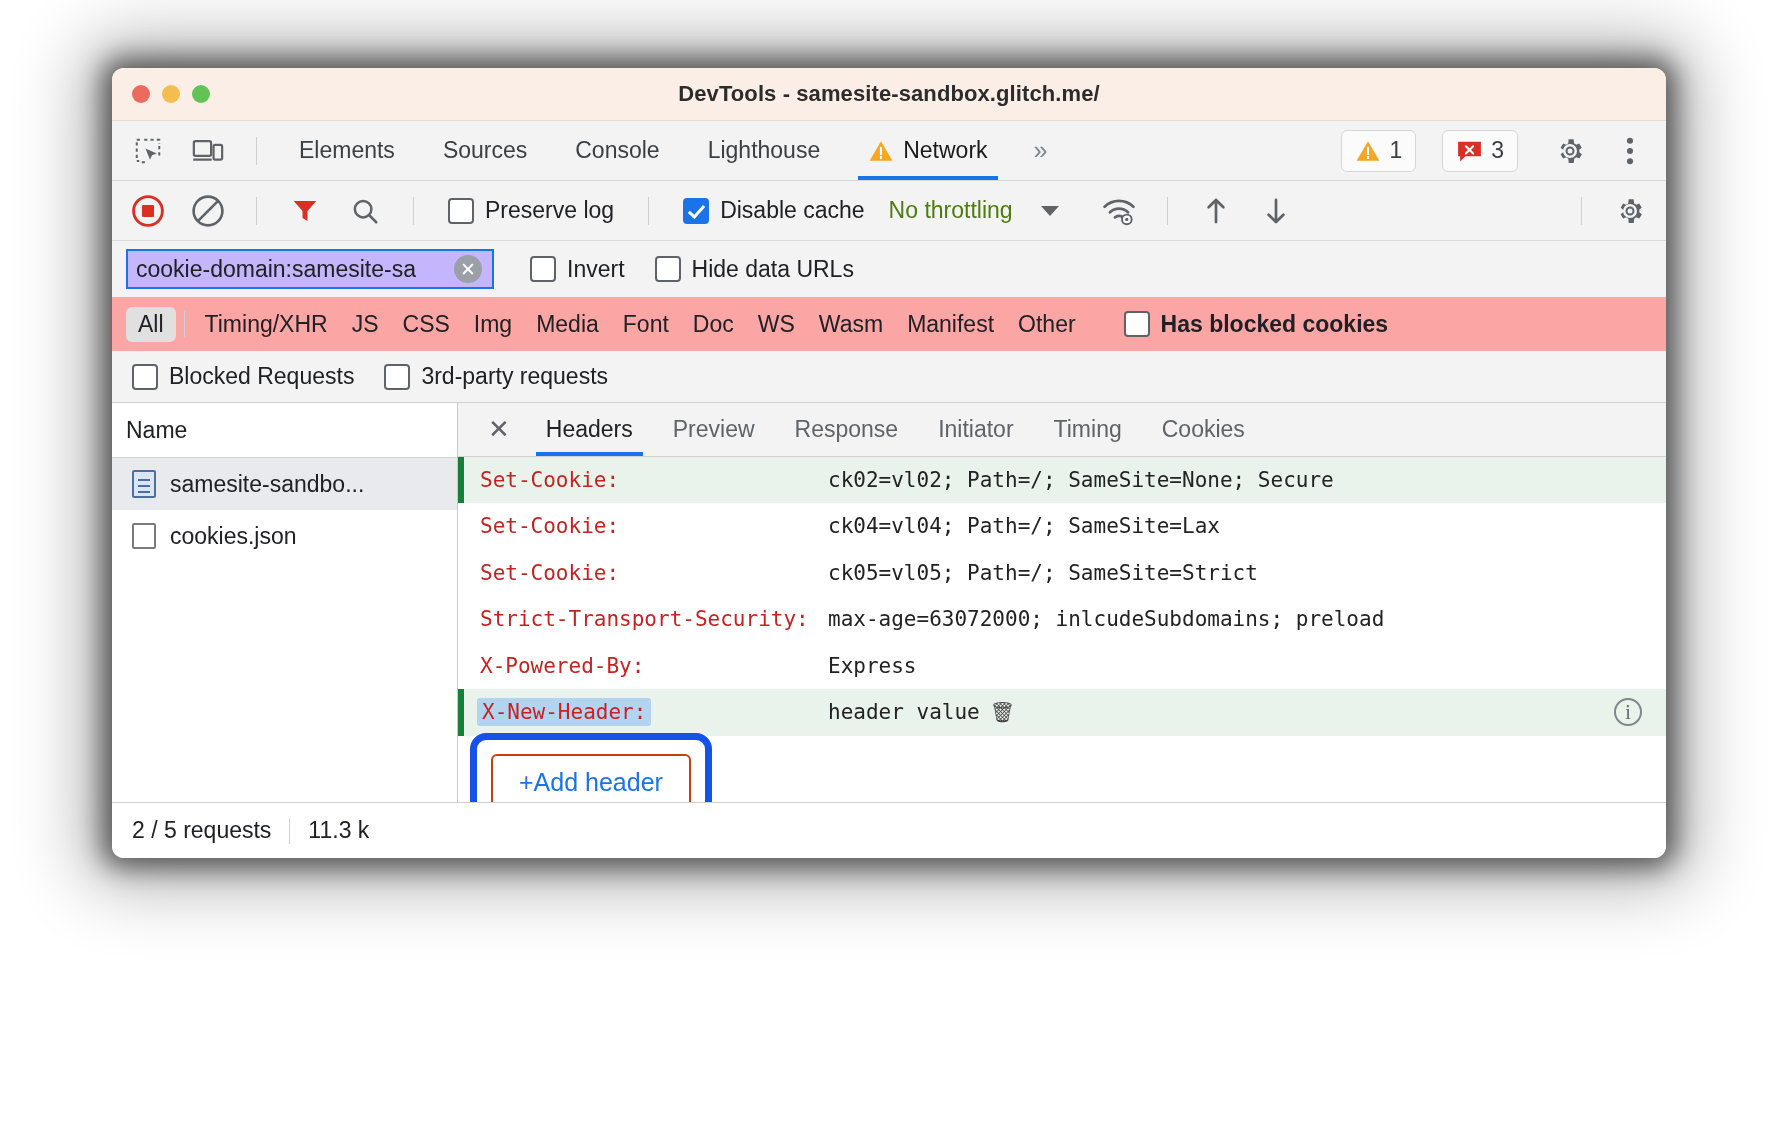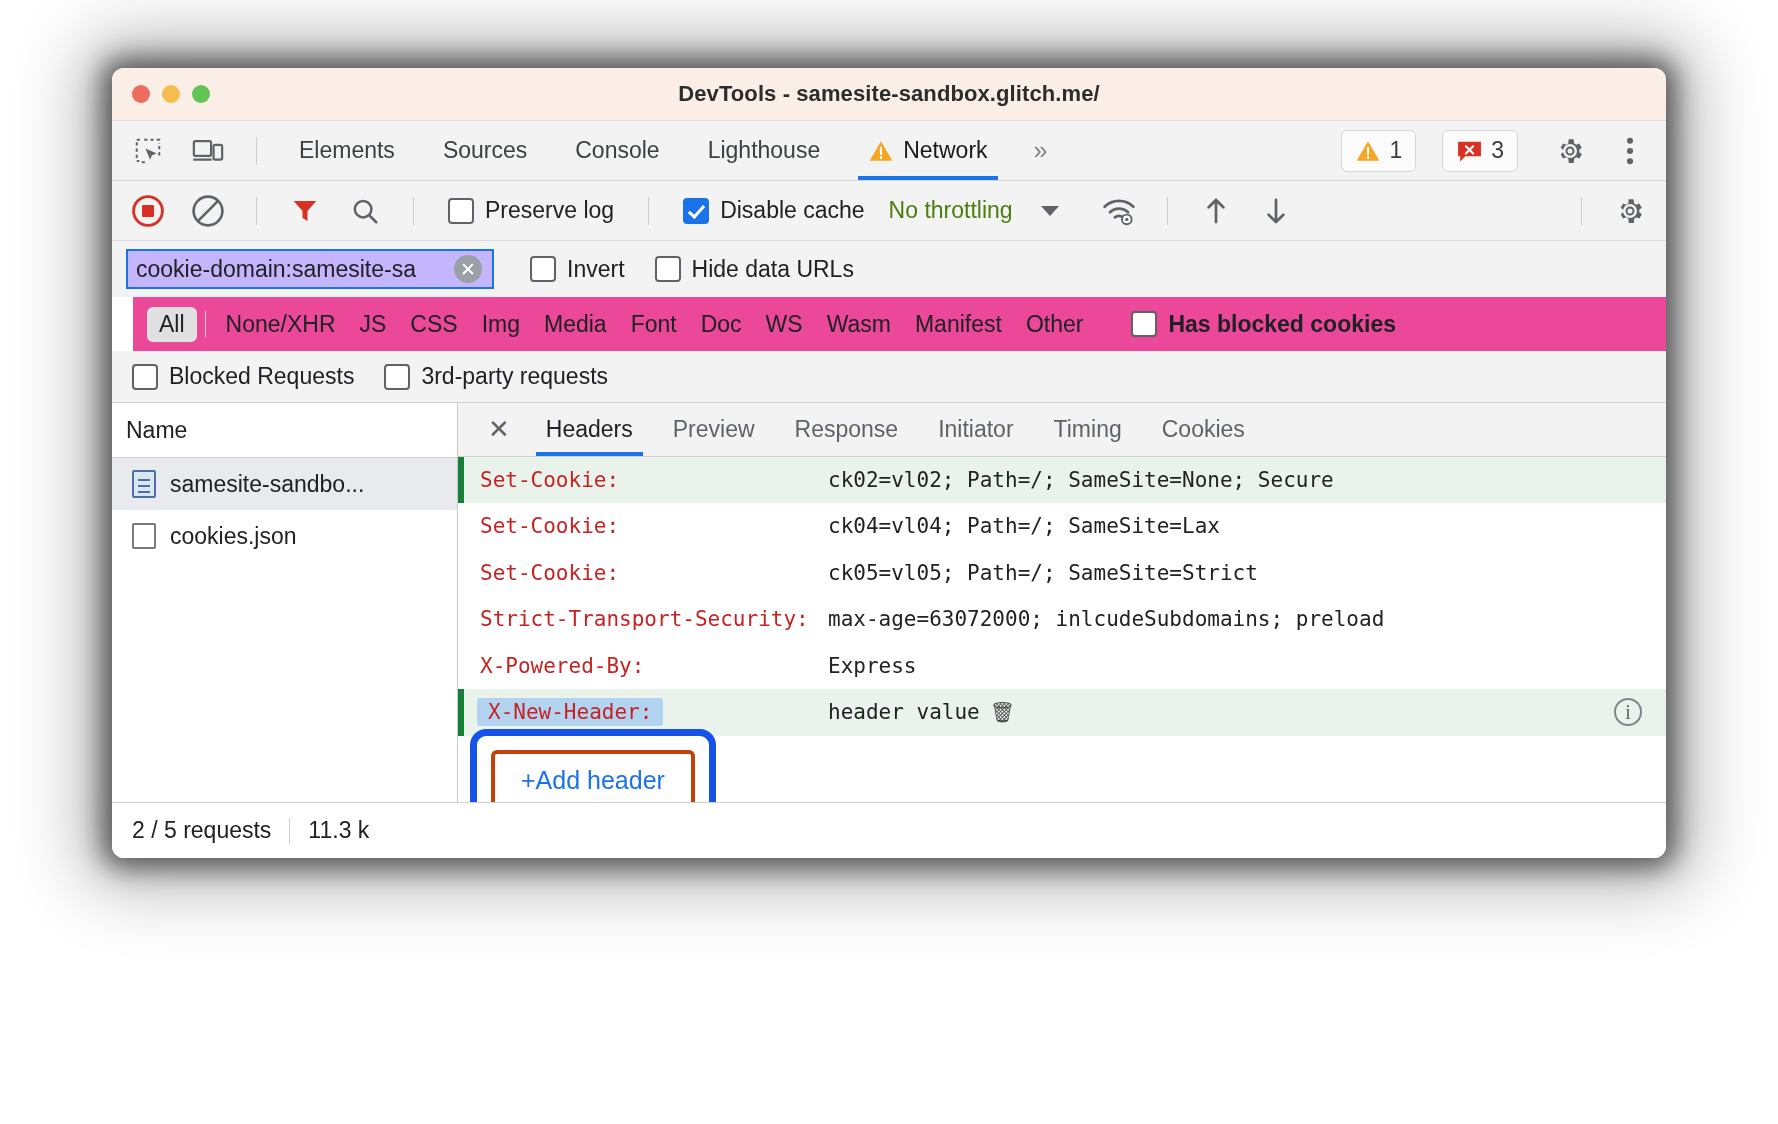--- a/index.html
+++ b/index.html
@@ -210,26 +210,25 @@
     color: #fff;
     font-size: 19px;
     display: flex; align-items: center; justify-content: center;
     line-height: 1;
   }
 
   
   .typerow {
     height: 54px;
     min-height: 54px;
-    background: #ec4899;
+    background: #fca5a5;
     display: flex;
     align-items: center;
     padding: 0 14px;
     box-sizing: border-box;
-    margin-left: 21px;
   }
   .typeitem {
     font-size: 23px;
     color: #202124;
     padding: 4px 12px;
     border-radius: 6px;
     white-space: nowrap;
   }
   .typeitem.active { background: #e0e0e0; }
   .typesep { width: 1px; height: 26px; background: #cfcfcf; margin: 0 8px; }
@@ -374,21 +373,21 @@
     width: 370px;
     min-width: 370px;
     color: #c72222;
     padding-left: 22px;
     box-sizing: border-box;
     word-break: break-word;
   }
   .hname .sel {
     background: #b3d4f0;
     border-radius: 3px;
-    padding: 2px 11px;
+    padding: 2px 5px;
     margin: -2px -3px;
   }
   .hval {
     color: #222;
     flex: 1 1 auto;
     padding-right: 70px;
     word-break: break-word;
   }
   .trash {
     display: inline-block;
@@ -416,21 +415,21 @@
     position: absolute;
     left: 12px;
     bottom: -30px;
     padding: 14px;
     border: 7px solid #1452e8;
     border-radius: 16px;
     background: transparent;
   }
   .addheader-btn {
     background: #fff;
-    border: 4px solid #c2410c;
+    border: 2px solid #c2410c;
     border-radius: 6px;
     color: #1a73e8;
     font-size: 25px;
     padding: 12px 26px;
     white-space: nowrap;
     font-family: "Liberation Sans", sans-serif;
   }
 
   
   .statusbar {
@@ -623,21 +622,21 @@
       </div>
       <div class="cbxrow" style="margin-left:14px;">
         <div class="cbx"></div>
         <span>Hide data URLs</span>
       </div>
     </div>
 
     <div class="typerow">
       <div class="typeitem active">All</div>
       <div class="typesep"></div>
-      <div class="typeitem">None/XHR</div>
+      <div class="typeitem">Timing/XHR</div>
       <div class="typeitem">JS</div>
       <div class="typeitem">CSS</div>
       <div class="typeitem">Img</div>
       <div class="typeitem">Media</div>
       <div class="typeitem">Font</div>
       <div class="typeitem">Doc</div>
       <div class="typeitem">WS</div>
       <div class="typeitem">Wasm</div>
       <div class="typeitem">Manifest</div>
       <div class="typeitem">Other</div>

